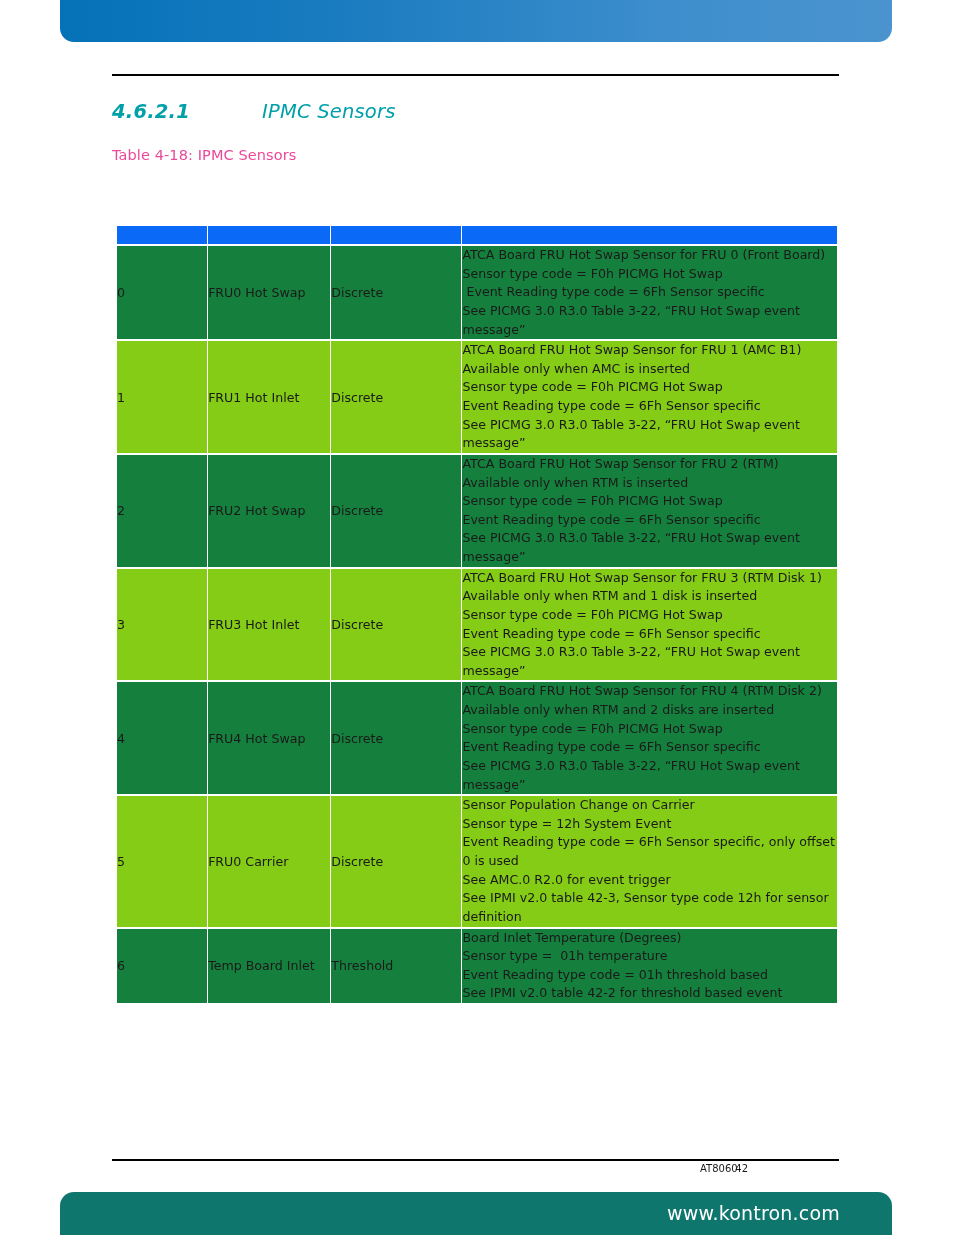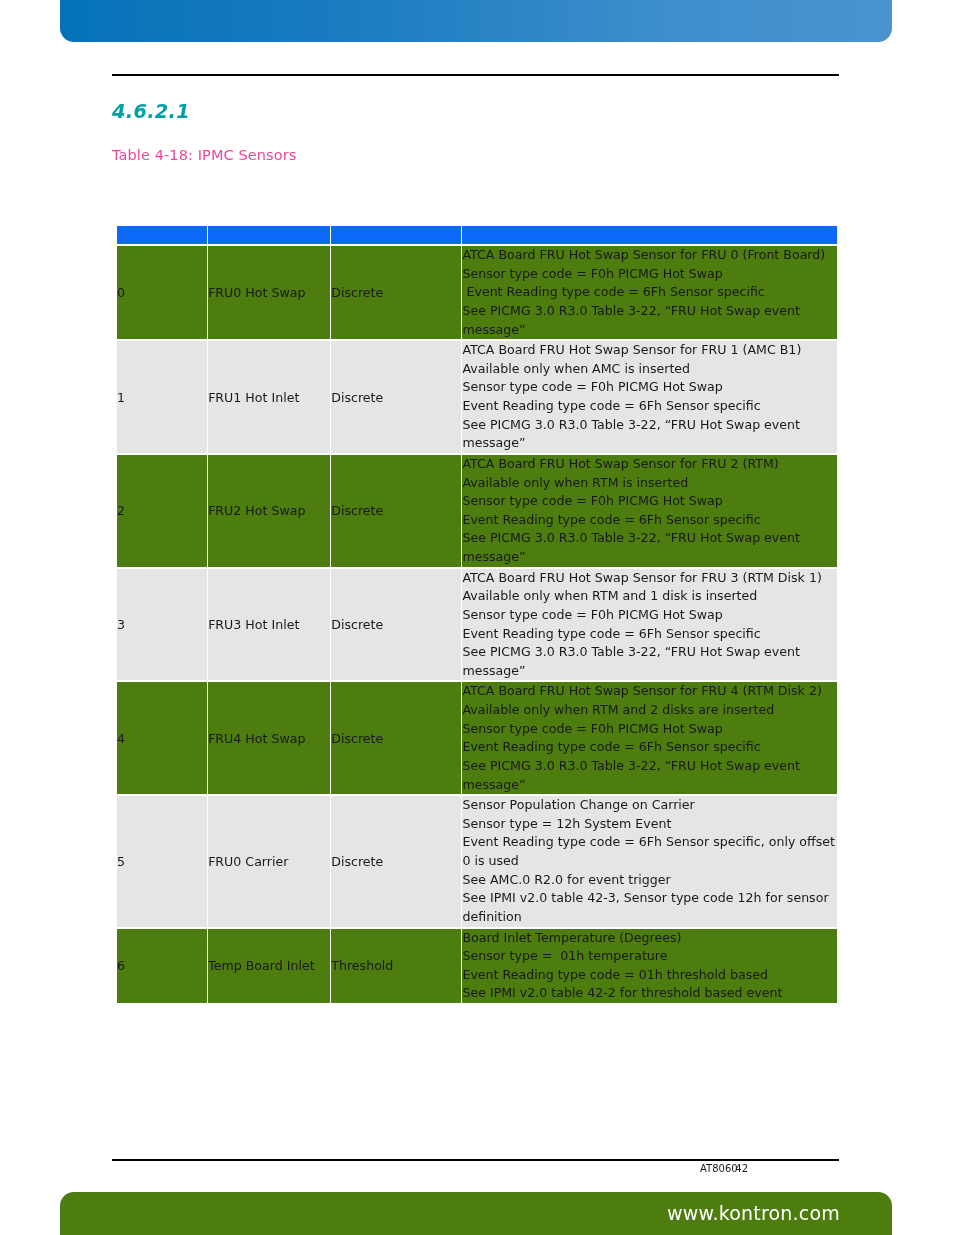--- a/index.html
+++ b/index.html
@@ -93,22 +93,22 @@
   }
   .sensor-table thead th {
     height: 18px;
     background: #0a69f7;
   }
   .col-num   { width: 90px; }
   .col-name  { width: 122px; }
   .col-type  { width: 130px; }
   .col-desc  { width: 374px; }
 
-  .sensor-table tbody tr.row-dark td { background: #4d7c0f; }
-  .sensor-table tbody tr.row-light td { background: #e5e5e5; }
+  .sensor-table tbody tr.row-dark td { background: #15803d; }
+  .sensor-table tbody tr.row-light td { background: #84cc16; }
 
   .cell-pad-num  { padding: 6px 0 6px 10px; }
   .cell-pad-std  { padding: 6px 0 6px 10px; }
   .cell-pad-desc { padding: 10px 12px 10px 9px; }
 
   .desc-line {
     line-height: 1.48;
     white-space: pre-wrap;
   }
 
@@ -138,21 +138,21 @@
     text-align: left;
     font-size: 10px;
     color: #1a1a1a;
   }
   .bottom-banner {
     position: absolute;
     left: 60px;
     top: 1192px;
     width: 832px;
     height: 43px;
-    background: #4d7c0f;
+    background: #0f766e;
     border-top-left-radius: 14px;
     border-top-right-radius: 14px;
   }
   .bottom-banner .site {
     position: absolute;
     right: 52px;
     top: 10px;
     color: #ffffff;
     font-size: 19px;
     letter-spacing: 0.2px;
@@ -160,20 +160,21 @@
 </style>
 </head>
 <body>
 
 <div class="top-banner"></div>
 <div class="header-rule"></div>
 
 <div class="content">
   <h2 class="section-heading">
     <span class="sec-num">4.6.2.1</span>
+    <span class="sec-title">IPMC Sensors</span>
   </h2>
   <div class="table-caption">Table 4-18: IPMC Sensors</div>
 </div>
 
 <table class="sensor-table">
   <colgroup>
     <col class="col-num">
     <col class="col-name">
     <col class="col-type">
     <col class="col-desc">

